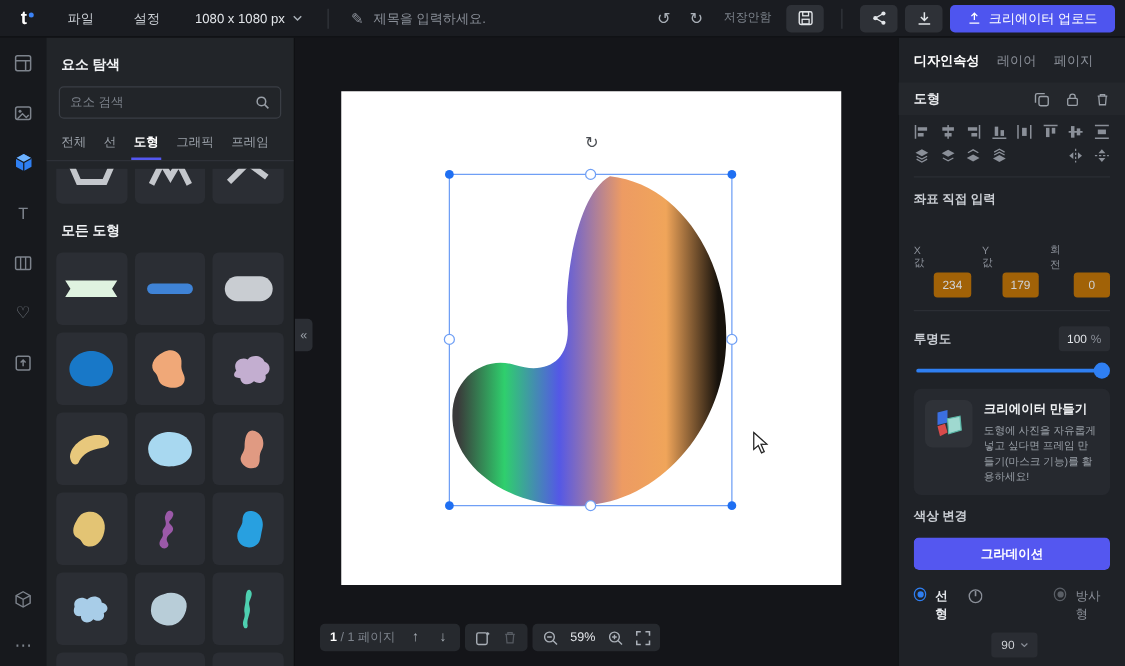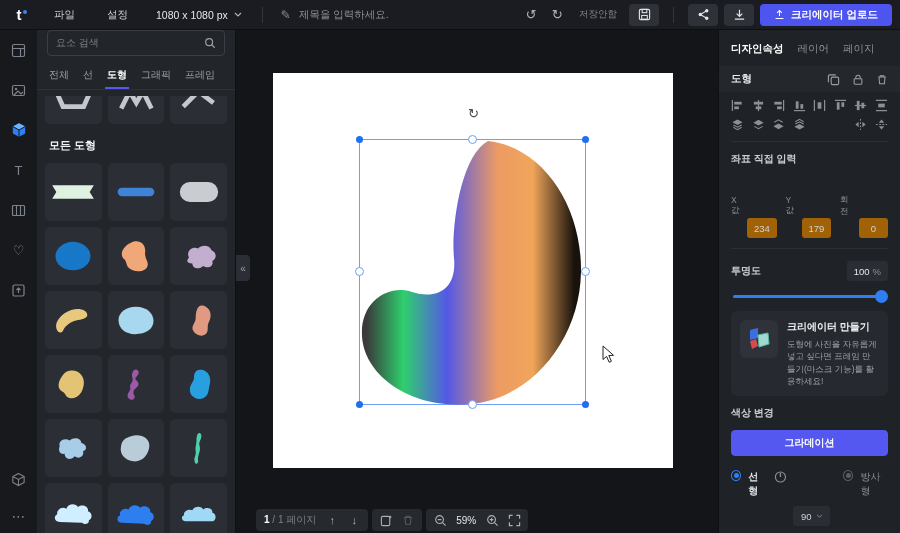--- a/index.html
+++ b/index.html
@@ -14,21 +14,21 @@
   .logo i { position:absolute; top:4px; margin-left:1px; width:4px; height:4px; border-radius:50%; background:#3b82f6; }
   .menu-item { font-size:10.5px; color:#c9cdd3; padding:0 16px; cursor:pointer; }
   .size-dd { display:flex; align-items:center; gap:6px; font-size:10.5px; color:#e3e6ea; padding:0 12px; cursor:pointer;}
   .vdiv { width:1px; height:16px; background:#33363d; margin:0 8px; }
   .title-wrap { display:flex; align-items:center; gap:8px; color:#8a8f98; font-size:10.5px; margin-left:10px; flex:1; }
   .tb-right { display:flex; align-items:center; gap:6px; padding-right:8px; }
   .tb-ic { color:#aab0b8; font-size:13px; width:20px; text-align:center; cursor:pointer; }
   .save-status { font-size:9.5px; color:#7d838c; margin:0 6px;font-family:Liberation Serif, serif; }
   .sq-btn { width:30px; height:22px; background:#2e3137; border-radius:4px; display:flex; align-items:center; justify-content:center; cursor:pointer; }
   .upload-btn { height:22px; background:#4e55ef; border-radius:4px; color:#fff; font-size:10.5px;
-    display:flex; align-items:center; gap:6px; padding:0 14px; cursor:pointer;font-weight:bold; }
+    display:flex; align-items:center; gap:6px; padding:0 14px; cursor:pointer; }
 
   
   #rail { position:absolute; left:0; top:30px; width:37px; height:503px; background:#17191d; z-index:20;
     display:flex; flex-direction:column; align-items:center; }
   .rail-ic { width:37px; height:40px; display:flex; align-items:center; justify-content:center; color:#7d838c; cursor:pointer; }
   .rail-ic.active { color:#2f7ff2; }
   .rail-spacer { flex:1; }
   .rail-txt { font-size:13px; }
 
   
@@ -51,21 +51,21 @@
 
   
   #canvas-region { position:absolute; left:236px; top:30px; width:482px; height:503px; background:#141519; }
   #page-canvas { position:absolute; left:37px; top:43px; width:400px; height:395px; background:#fff; }
   .collapse-tab { position:absolute; left:0; top:225px; width:14px; height:26px; background:#2b2e34;
     border-radius:0 4px 4px 0; color:#9aa0a8; font-size:10px; display:flex; align-items:center; justify-content:center; cursor:pointer; }
   #sel-box { position:absolute; left:123px; top:109px; width:227px; height:266px; border:1px solid #6f9ff5; }
   .h { position:absolute; width:7px; height:7px; border-radius:50%; background:#1f6ff2; }
   .hw { position:absolute; width:9px; height:9px; border-radius:50%; background:#fff; border:1px solid #6f9ff5; }
   .rot-handle { position:absolute; left:232px; top:76px; color:#4a4d52; font-size:13px; cursor:pointer; }
-  .canvas-toolbar { position:absolute; left:20px; bottom:2px; display:flex; gap:4px; align-items:center; }
+  .canvas-toolbar { position:absolute; left:20px; bottom:12px; display:flex; gap:4px; align-items:center; }
   .ct-group { height:22px; background:#26292e; border-radius:4px; display:flex; align-items:center; padding:0 4px; gap:2px; }
   .ct-btn { min-width:20px; height:22px; display:flex; align-items:center; justify-content:center; color:#aab0b8; font-size:11px; cursor:pointer; }
   .ct-btn.dim { color:#565b62; }
   .pg-txt { font-size:10px; color:#7d838c; padding:0 4px; white-space:nowrap; }
   .pg-txt b { color:#fff; font-weight:bold; }
   .zoom-val { font-size:10px; color:#e3e6ea; padding:0 4px; cursor:pointer; }
   #cursor { position:absolute; left:366px; top:315px; z-index:5; }
 
   
   #rpanel { position:absolute; left:718px; top:30px; width:182px; height:503px; background:#1f2227;
@@ -210,20 +210,21 @@
   <div class="rail-ic">
     <svg width="15" height="15" viewBox="0 0 16 16">
         <path d="M8,1.5 L14,4.8 V11.2 L8,14.5 L2,11.2 V4.8 Z" fill="none" stroke="currentColor" stroke-width="1.2"></path>
         <path d="M2,4.8 L8,8 L14,4.8 M8,8 V14.5" stroke="currentColor" stroke-width="1.1" fill="none"></path>
       </svg>
   </div>
   <div class="rail-ic" style="font-size:14px; height:34px;">⋯</div>
 </div>
 
 <div id="lpanel">
+  <div class="lp-head">요소 탐색</div>
   <div class="search-box">
     <span>요소 검색</span>
     <svg width="12" height="12" viewBox="0 0 14 14">
         <circle cx="6" cy="6" r="4" fill="none" stroke="#9aa0a8" stroke-width="1.4"></circle>
         <path d="M9,9 L12.5,12.5" stroke="#9aa0a8" stroke-width="1.4"></path>
       </svg>
   </div>
   <div class="lp-tabs">
     <div class="lp-tab">전체</div>
     <div class="lp-tab">선</div>

